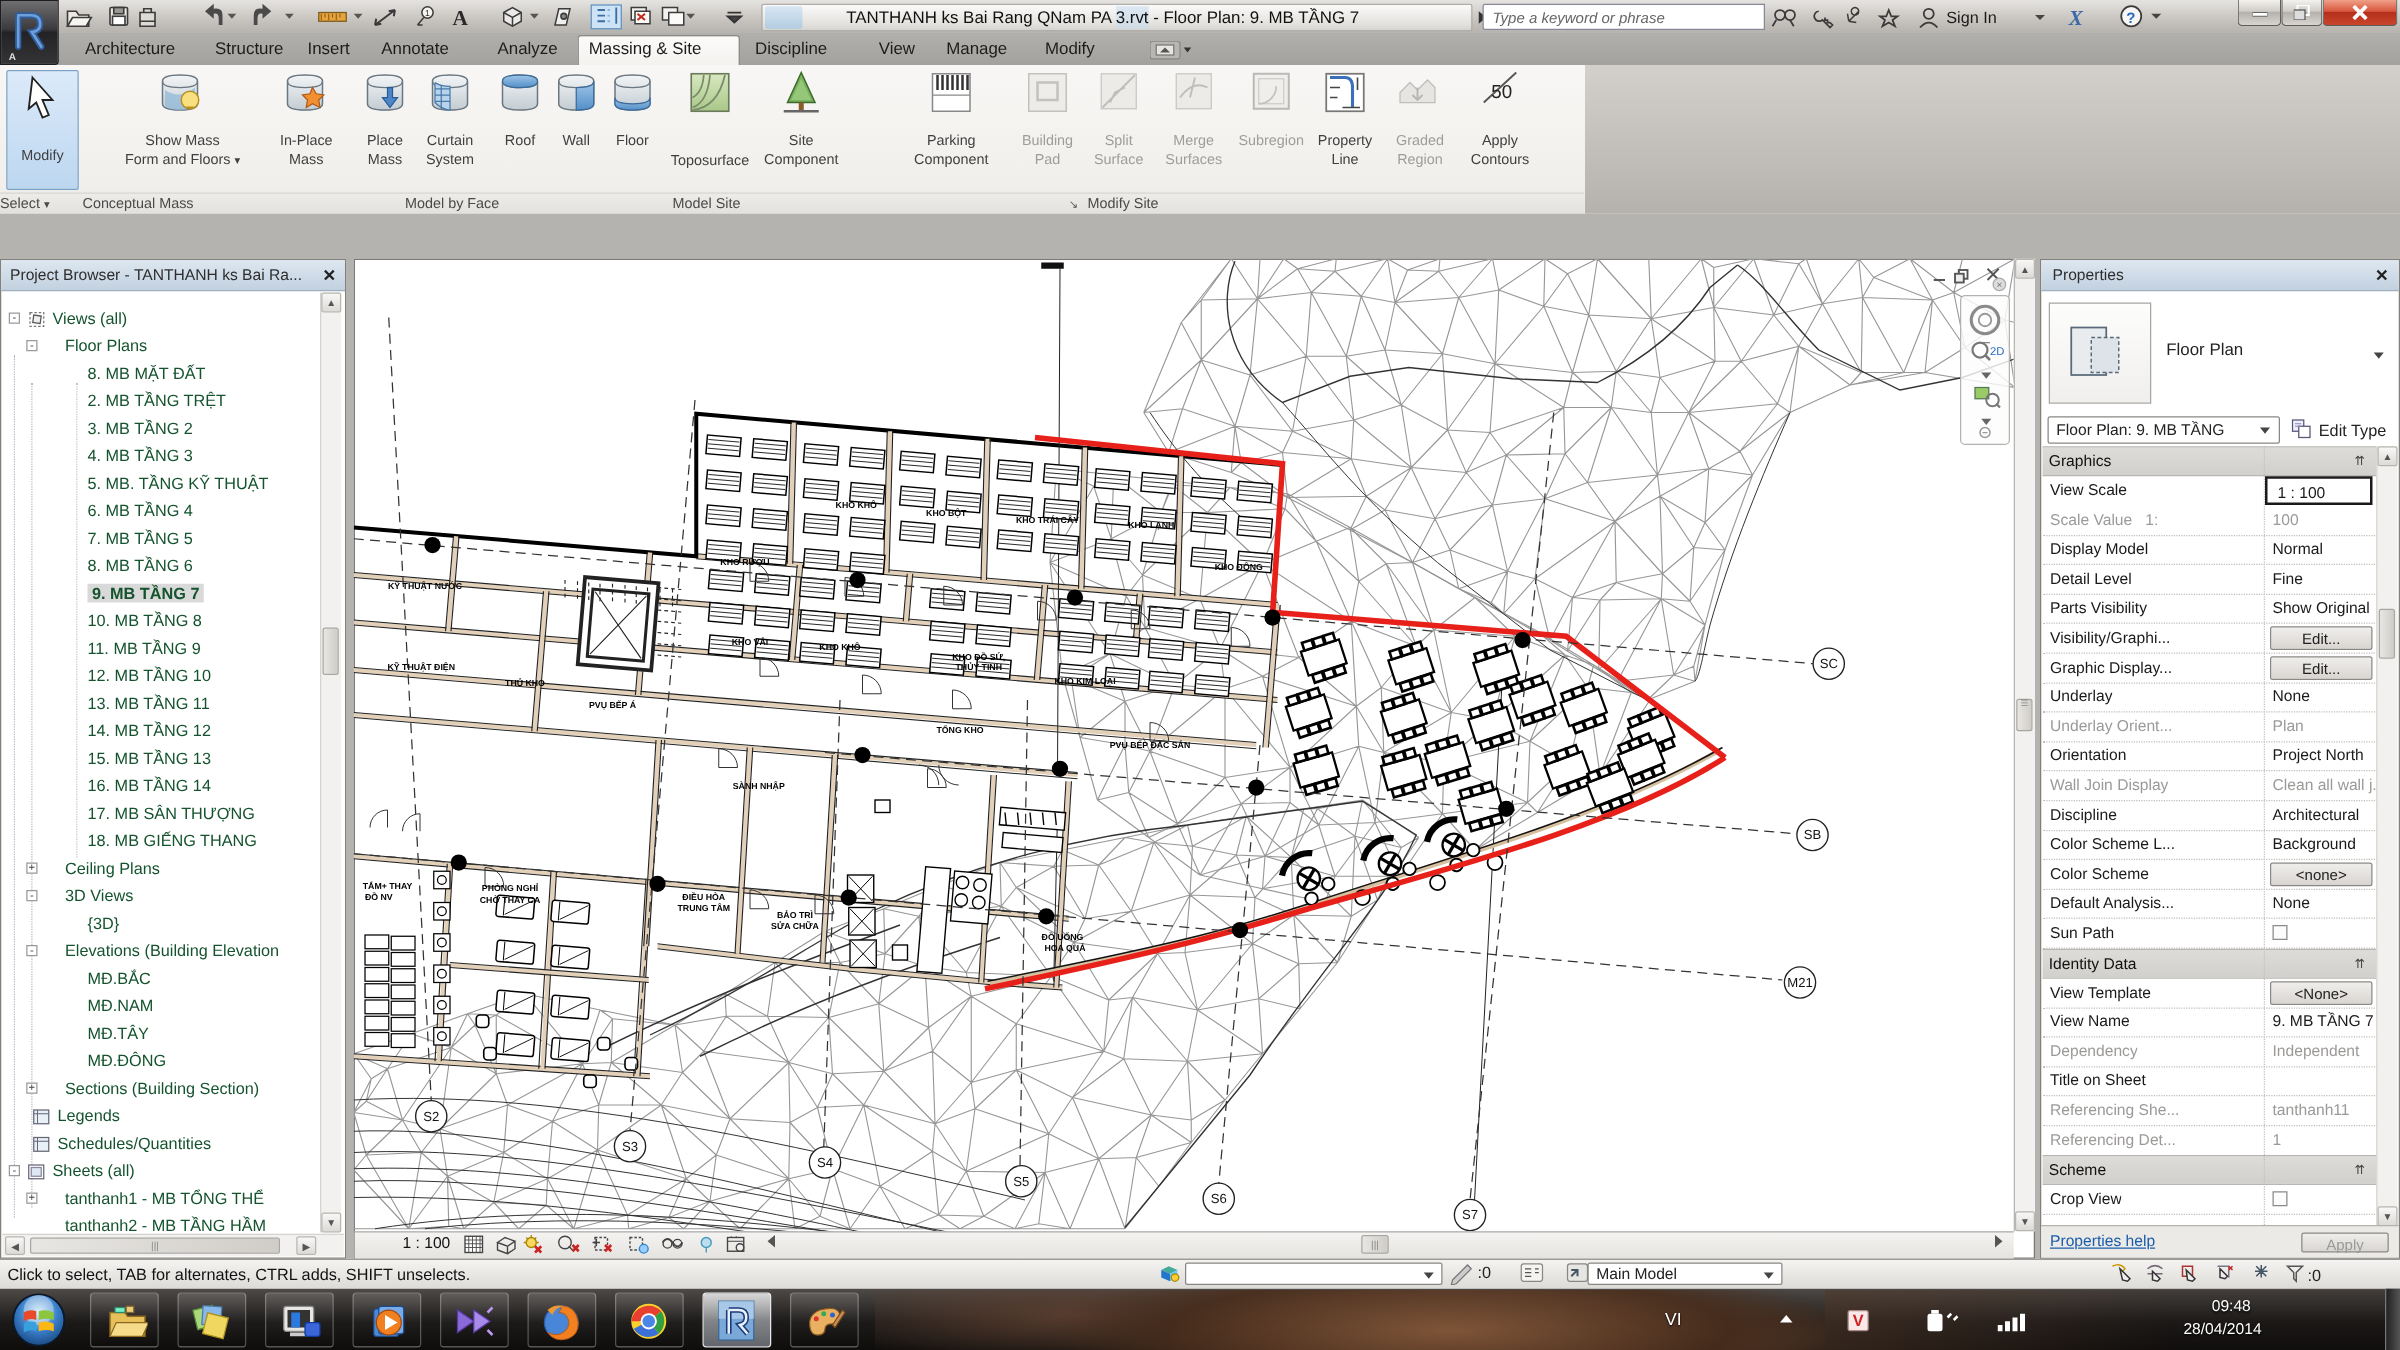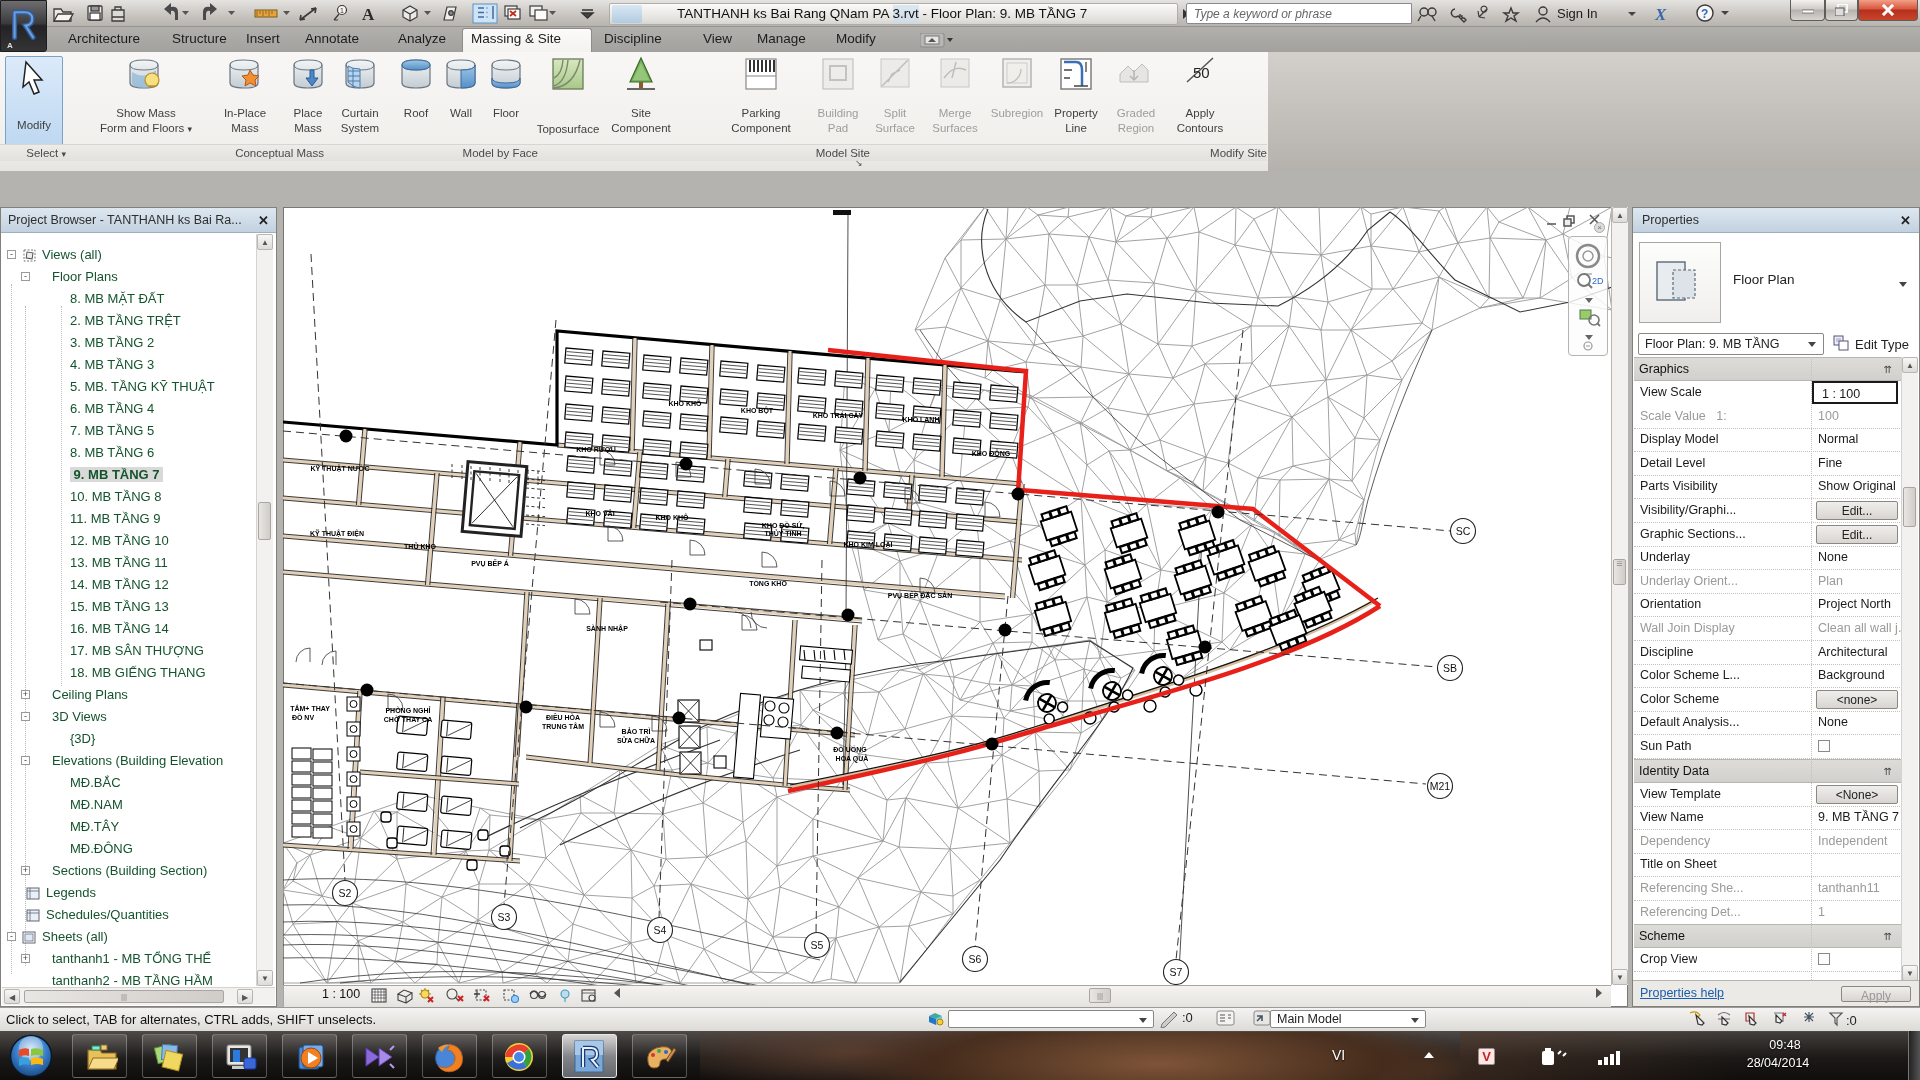--- a/index.html
+++ b/index.html
@@ -3,21 +3,21 @@
 *{margin:0;padding:0;box-sizing:border-box}
 html,body{width:1920px;height:1080px;overflow:hidden;font-family:"Liberation Sans",sans-serif;-webkit-font-smoothing:antialiased}
 .abs{position:absolute}
 #titlebar{left:0;top:0;width:1920px;height:27px;background:linear-gradient(#e5e3e0,#c3c0bb 70%,#b7b4af);border-bottom:1px solid #96948f}
 #appbtn{left:0;top:0;width:47px;height:52px;background:linear-gradient(#6e6e70,#3a3a3c 45%,#232325 50%,#343436);border:1px solid #1d1d1f;border-radius:0 0 3px 0;z-index:30}
 #tabrow{left:0;top:27px;width:1920px;height:25px;background:linear-gradient(#b2b0ad,#a3a19e)}
 .tab{position:absolute;top:31px;font-size:13.5px;color:#1c1c1c;white-space:nowrap}
 #activetab{left:462px;top:28px;width:130px;height:24px;background:linear-gradient(#fcfbfa,#f4f2ef);border:1px solid #8e8c88;border-bottom:none;border-radius:3px 3px 0 0;z-index:5}
 #ribbon{left:0;top:52px;width:1268px;height:119px;background:linear-gradient(#f8f7f5,#f1efec 82%,#e6e4e0)}
 #ribbonright{left:1268px;top:52px;width:652px;height:119px;background:linear-gradient(#d3d0cc,#b5b2ad)}
-.capt{top:144px;height:17px;font-size:11.5px;color:#4a4a4a;text-align:right;line-height:16px;background:linear-gradient(#eeece9,#e3e1dd);border-top:1px solid #d8d6d2}
+.capt{top:154px;height:17px;font-size:11.5px;color:#4a4a4a;text-align:left;line-height:16px;background:linear-gradient(#eeece9,#e3e1dd);border-top:1px solid #d8d6d2}
 .blabel{position:absolute;font-size:11.5px;color:#3f3f3f;text-align:center;line-height:14.5px;white-space:pre-line}
 .gray .blabel,.blabel.gray{color:#9e9d9b}
 #modifybtn{left:5px;top:56px;width:58px;height:96px;background:linear-gradient(#dceafa,#bcd7f0);border:1px solid #78a2c8;border-radius:2px}
 #wksp{left:0;top:171px;width:1920px;height:836px;background:#b5b3af}
 .panel{position:absolute;background:#fff;border:1px solid #828078}
 .ptitle{position:absolute;left:0;top:0;right:0;height:25px;background:linear-gradient(#dde7f0,#c2d1e0);border-bottom:1px solid #a0afbf;font-size:12.5px;color:#2e2e2e;line-height:25px;padding-left:7px}
 .px{position:absolute;top:5px;font-size:13px;color:#222;font-weight:700}
 .titletext{position:absolute;top:5px;font-size:13.5px;color:#101010;white-space:nowrap}
 .winbtn{position:absolute;top:0;height:21px;border:1px solid #5f5d59;border-top:none;background:linear-gradient(#f4f2ef,#cfccc7 45%,#b5b2ad 50%,#d8d5d0);border-radius:0 0 4px 4px}
 #closebtn{background:linear-gradient(#f0a088,#d8573d 45%,#b5301c 50%,#c8452c)}
@@ -423,21 +423,21 @@
       </div>
 <div class="prow" style="top:118.4px;border-bottom:1px dotted #c2c0bd">
         <span class="lab">Parts Visibility</span>
         <span class="val">Show Original</span>
       </div>
 <div class="prow" style="top:142.0px;border-bottom:1px dotted #c2c0bd">
         <span class="lab">Visibility/Graphi...</span>
         <span class="pbtn" style="left:182px;width:82px">Edit...</span>
       </div>
 <div class="prow" style="top:165.6px;border-bottom:1px dotted #c2c0bd">
-        <span class="lab">Graphic Sections...</span>
+        <span class="lab">Graphic Display...</span>
         <span class="pbtn" style="left:182px;width:82px">Edit...</span>
       </div>
 <div class="prow" style="top:189.2px;border-bottom:1px dotted #c2c0bd">
         <span class="lab">Underlay</span>
         <span class="val">None</span>
       </div>
 <div class="prow" style="top:212.79999999999998px;border-bottom:1px dotted #c2c0bd">
         <span class="lab gtext">Underlay Orient...</span>
         <span class="val gtext">Plan</span>
       </div>

